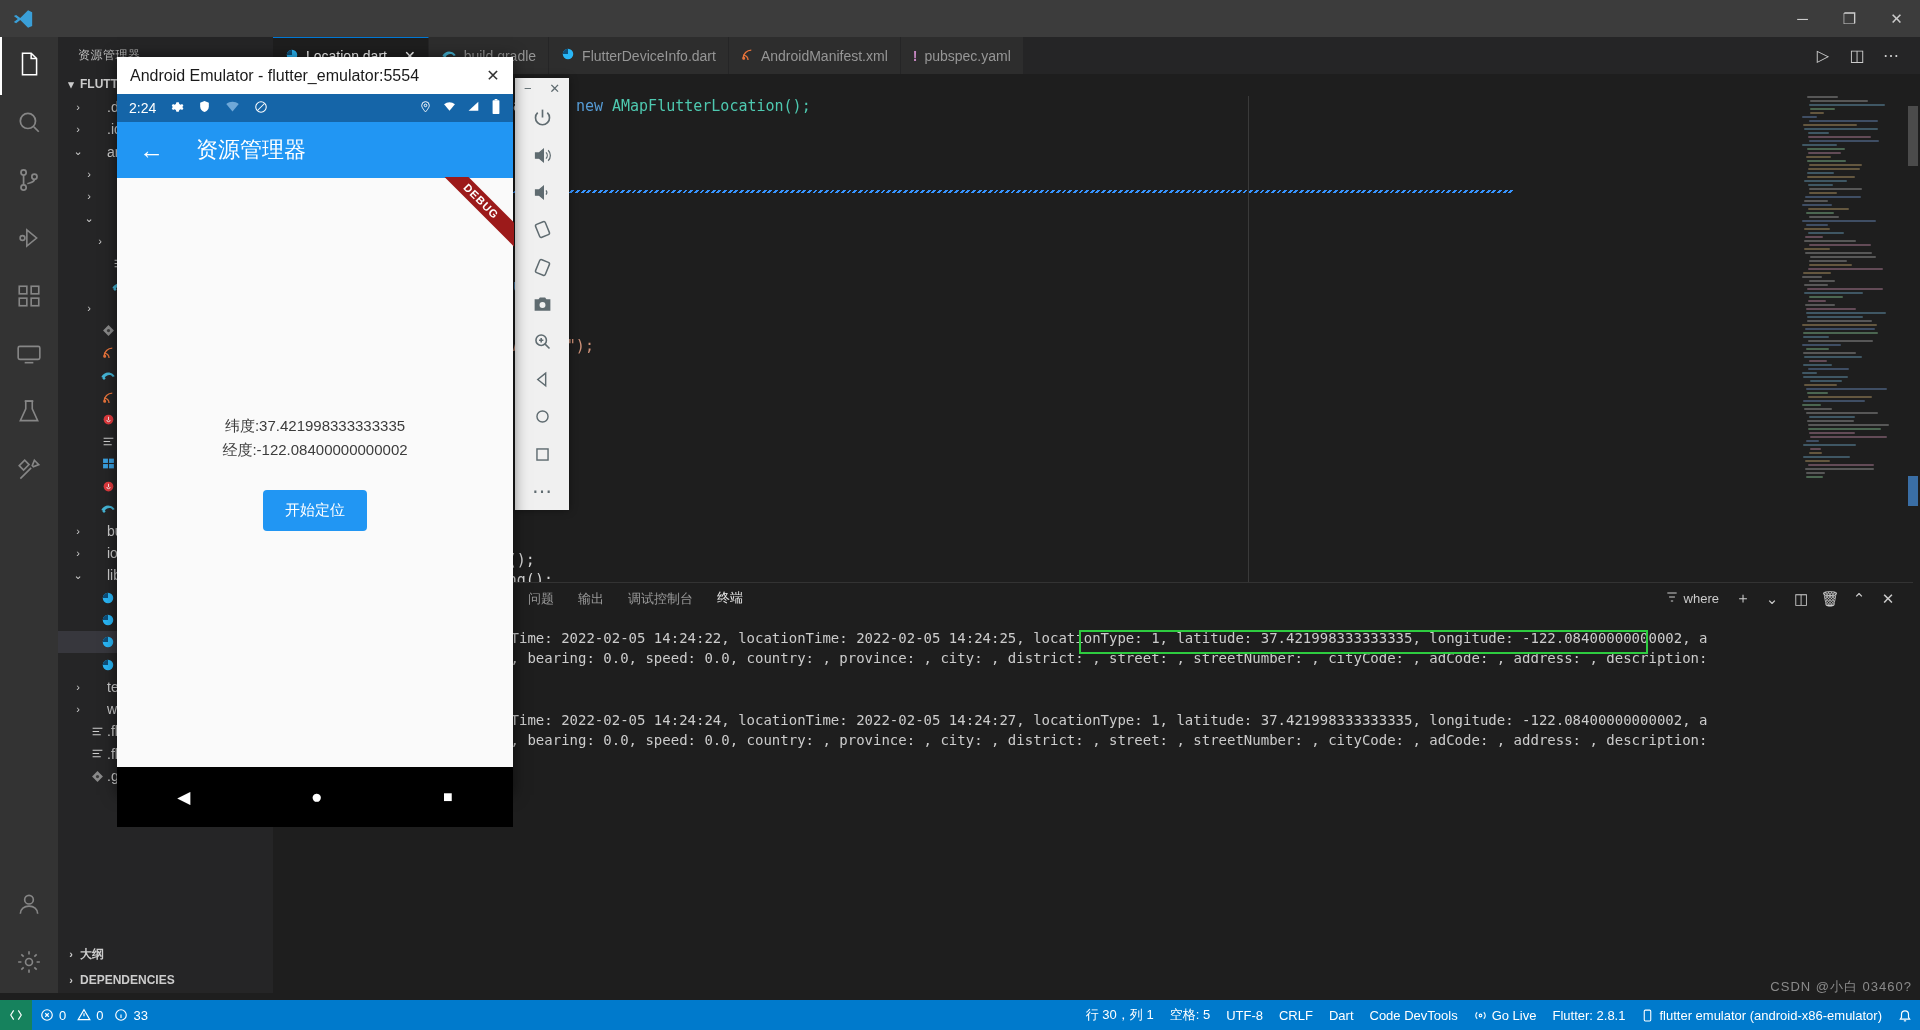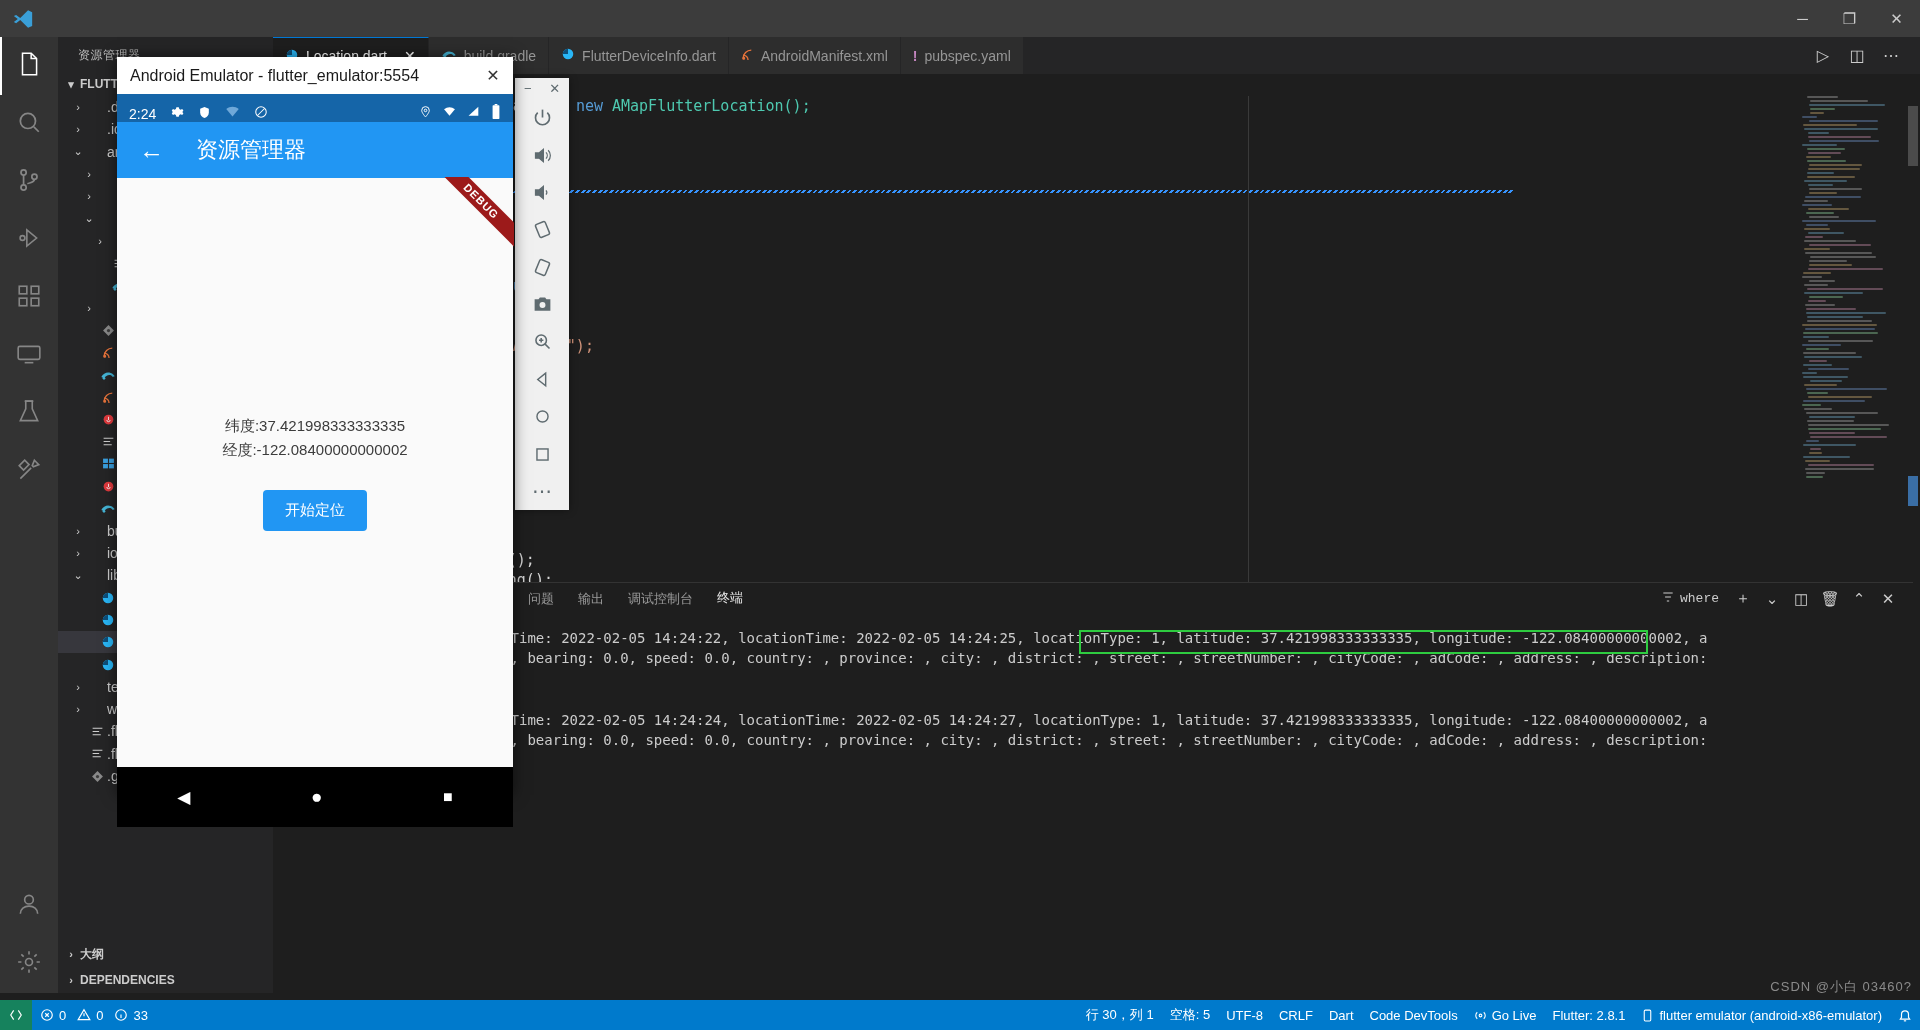--- a/index.html
+++ b/index.html
@@ -90,21 +90,21 @@
     background:#1e1e1e; display:flex; align-items:center; color:#cccccc;
     font-size:13px; border-top:1px solid #333; }
   .panel-tab { padding:0 12px; height:32px; display:flex; align-items:center;
     color:#9a9a9a; }
   .panel-tab.active { color:#e7e7e7; border-bottom:1px solid #e7e7e7; }
   .panel-actions { margin-left:auto; display:flex; align-items:center; gap:3px;
     padding-right:12px; }
   .p-act { width:26px; height:26px; display:flex; align-items:center;
     justify-content:center; color:#cccccc; font-size:15px; }
   .filter-box { display:flex; align-items:center; gap:5px; color:#cccccc;
-    font-size:13px; margin-right:8px;font-family:Liberation Mono, monospace; }
+    font-size:13px; margin-right:8px; }
   .terminal { position:absolute; top:614px; left:273px; width:1647px; height:186px;
     background:#1e1e1e; color:#cccccc; overflow:hidden;
     font-family:"DejaVu Sans Mono","Liberation Mono",monospace; font-size:14px;
     line-height:20px; }
   .tline { position:absolute; white-space:pre; }
   .hl-box { position:absolute; border:2px solid #2ecc40; }
 
   
   .statusbar { position:absolute; bottom:0; left:0; width:1920px; height:30px;
     background:#007acc; color:#ffffff; display:flex; align-items:center;
@@ -116,21 +116,21 @@
     padding:0 9px; }
 
   
   .emu { position:absolute; left:117px; top:42px; width:396px; height:738px;
     background:#ffffff; box-shadow:0 0 14px rgba(0,0,0,.55);margin-top:15px; }
   .emu-title { height:37px; background:#ffffff; color:#1a1a1a; font-size:16px;
     display:flex; align-items:center; padding-left:13px; }
   .emu-close { position:absolute; right:0; top:0; width:40px; height:37px;
     display:flex; align-items:center; justify-content:center; color:#333;
     font-size:16px; }
-  .emu-status { height:28px; background:#1565a8; display:flex; align-items:flex-end;
+  .emu-status { height:28px; background:#1565a8; display:flex; align-items:center;
     padding:0 12px; color:#ffffff; font-size:14px; gap:14px; }
   .emu-status .right { margin-left:auto; display:flex; align-items:center; gap:10px; }
   .emu-appbar { height:56px; background:#2196f3; display:flex; align-items:center;
     color:#ffffff; padding-left:22px; gap:32px; }
   .emu-appbar .t { font-size:22px; }
   .emu-body { position:relative; height:589px; background:#fafafa;
     display:flex; flex-direction:column; align-items:center;
     justify-content:center; }
   .emu-coord { color:#3c3c3c; font-size:15px; line-height:24px; text-align:center; }
   .emu-btn { margin-top:28px; background:#2196f3; color:#ffffff; border:none;

